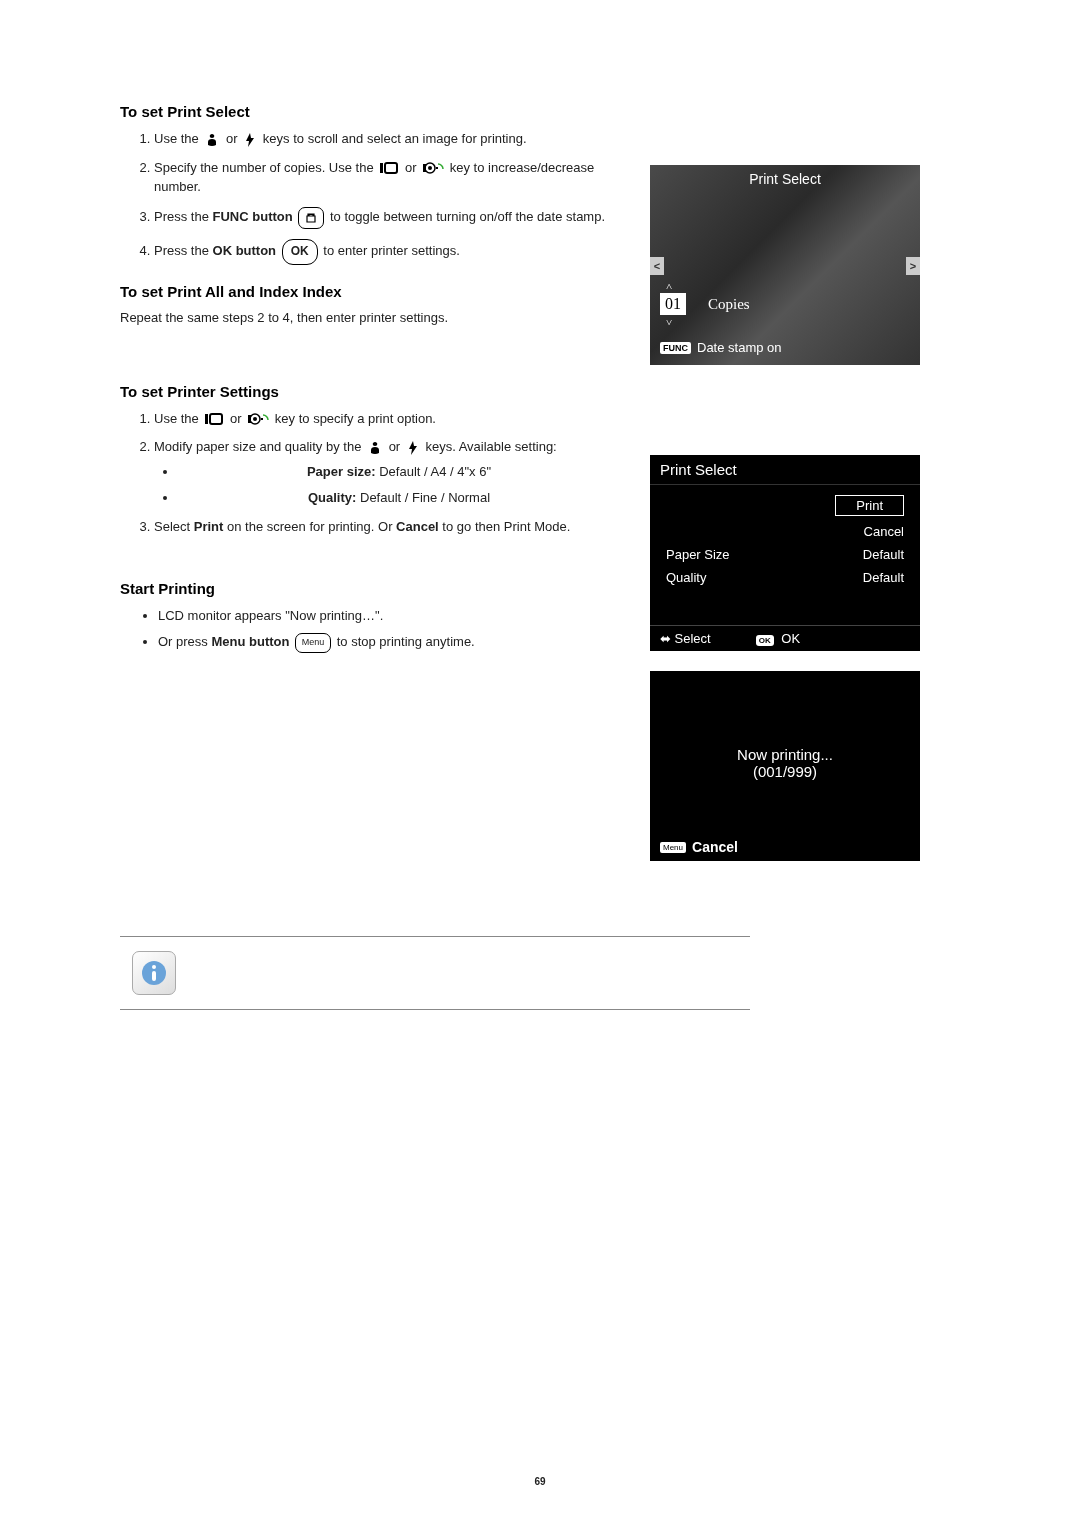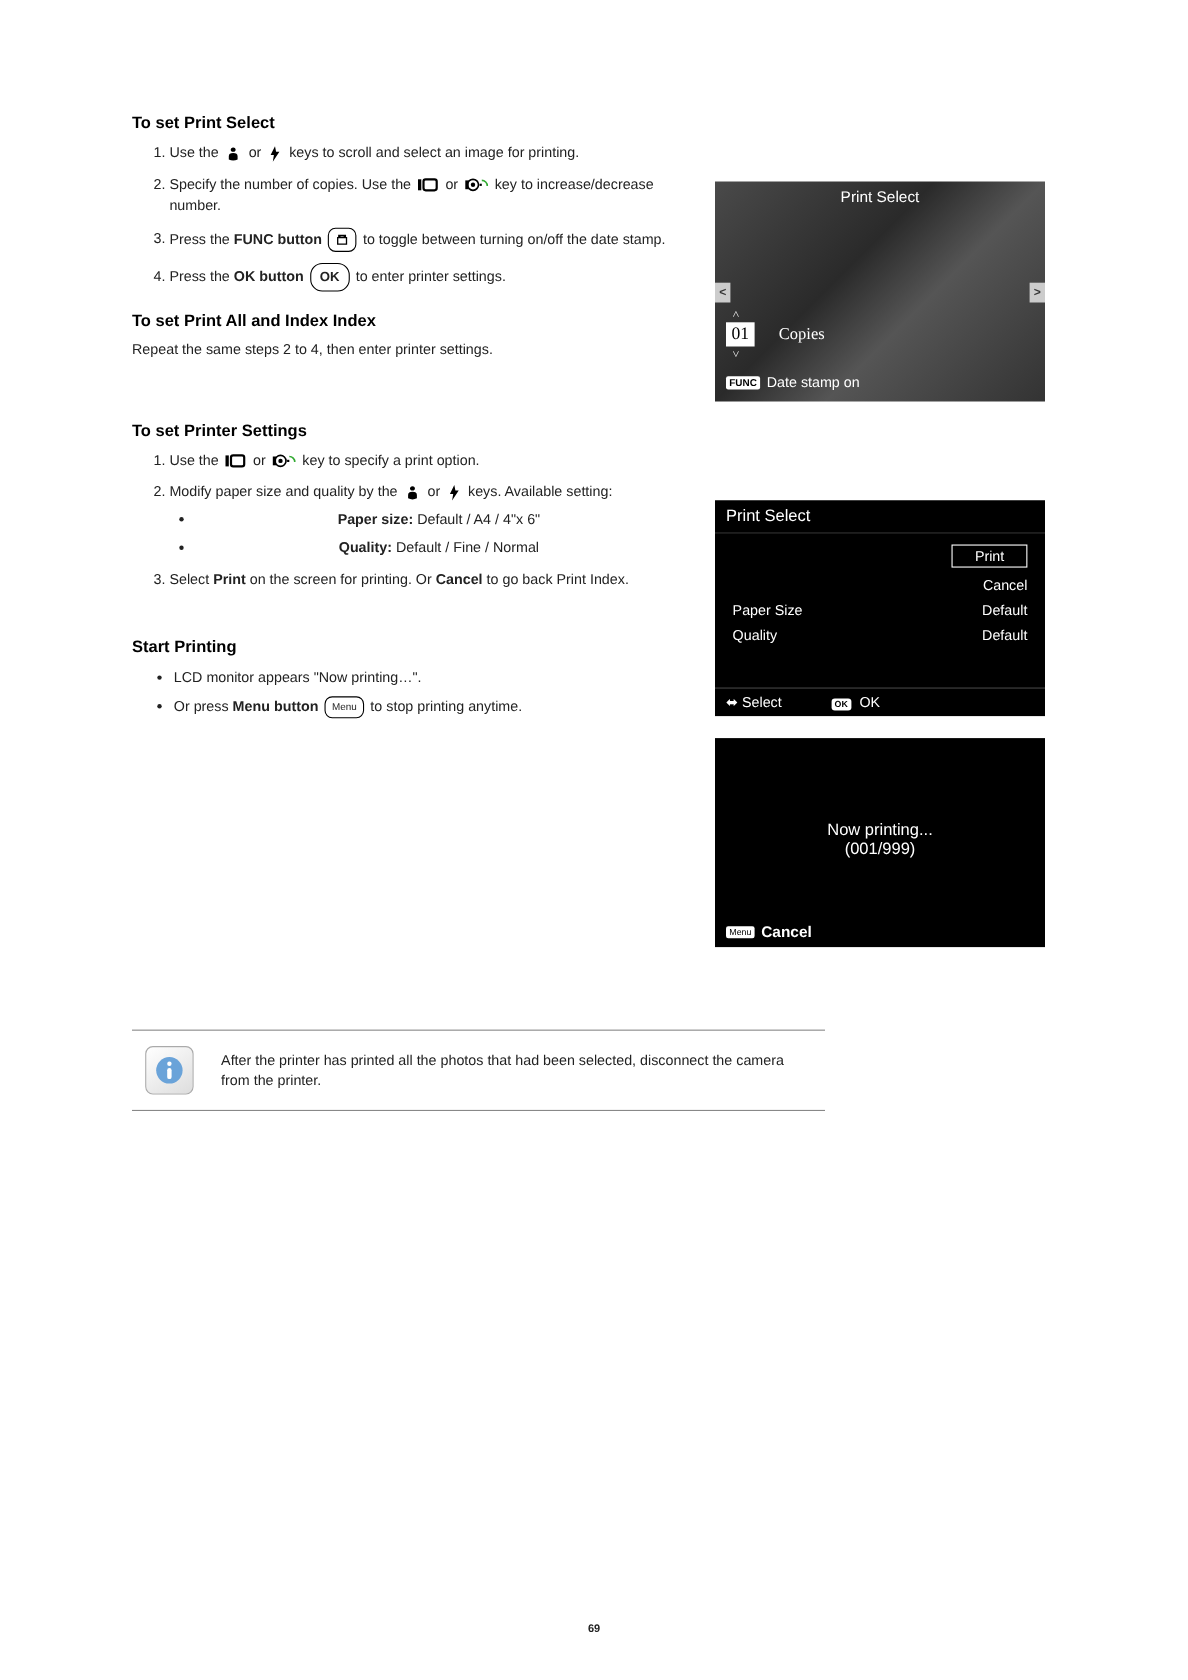--- a/index.html
+++ b/index.html
@@ -54,21 +54,21 @@
     border: 1.5px solid #000;
     border-radius: 7px;
     width: 36px;
     height: 20px;
     display: inline-flex;
     align-items: center;
     justify-content: center;
     font-size: 9px;
   }
   .lcd {
-    width: 300px;
+    width: 270px;
     background: #000;
     color: #fff;
     font-family: Arial, sans-serif;
     margin-bottom: 20px;
   }
   .lcd1 {
     height: 200px;
     position: relative;
     background: linear-gradient(135deg, #4a4a4a 0%, #2a2a2a 40%, #555 60%, #333 100%);
   }
@@ -305,21 +305,21 @@
             <b>Quality:</b><span> Default / Fine / Normal</span>
           </li>
         </ul>
       </li>
 
       <li>
         <span>Select </span>
         <b>Print</b>
         <span> on the screen for printing. Or </span>
         <b>Cancel</b>
-        <span> to go back Print Index.</span>
+        <span> to go then Print Mode.</span>
       </li>
     </ol>
 
     <div class="spacer-15"></div>
 
     <h4>Start Printing</h4>
     <ul>
       <li>LCD monitor appears "Now printing…".</li>
       <li>
         <span>Or press </span>
@@ -392,16 +392,15 @@
 </div>
 
 <div class="note-row">
   <div class="note-icon">
     <svg width="28" height="28" viewBox="0 0 28 28">
         <circle cx="14" cy="14" r="12" fill="#6aa3d9"></circle>
         <circle cx="14" cy="8" r="2" fill="#fff"></circle>
         <rect x="12" y="12" width="4" height="10" rx="2" fill="#fff"></rect>
       </svg>
   </div>
-  <div class="note-text">After the printer has printed all the photos that had been selected, disconnect the camera from the printer.</div>
 </div>
 
 <div class="page-num">69</div>
 
 </body></html>

